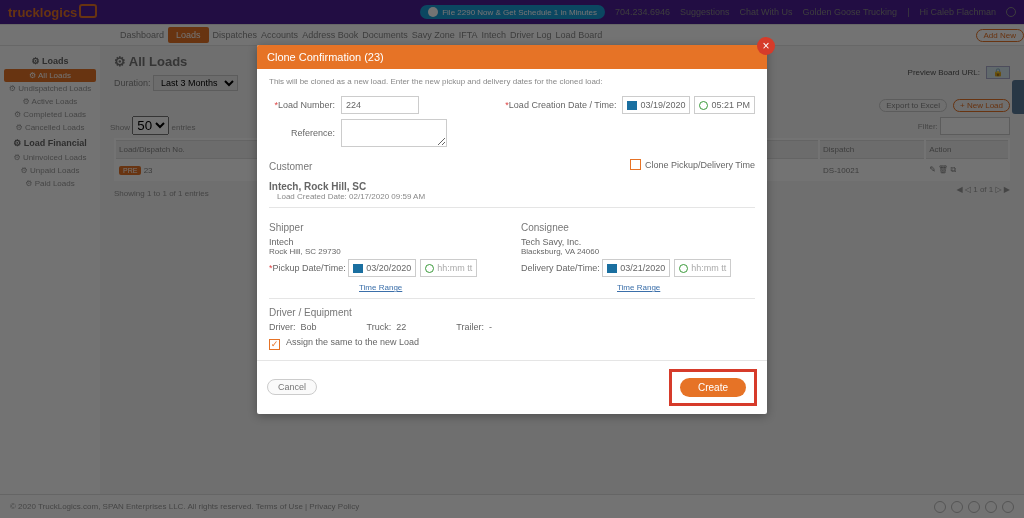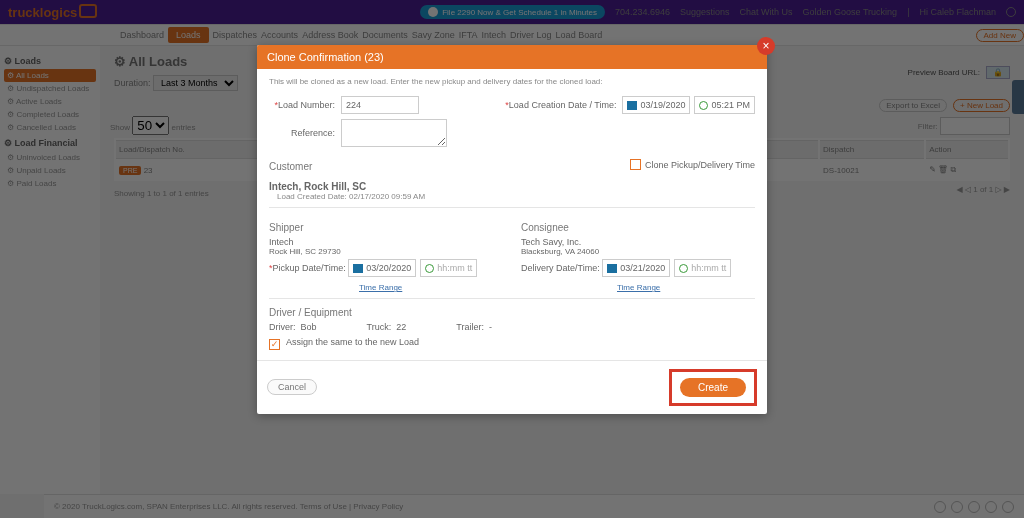--- a/index.html
+++ b/index.html
@@ -11,42 +11,42 @@
 .top-right { margin-left: auto; display: flex; align-items: center; gap: 10px; font-size: 9px; color: #888; }
 .pill { background: #1a9ed8; color: #fff; border-radius: 10px; padding: 2px 8px; font-size: 8px; display: inline-flex; align-items: center; gap: 4px; }
 .pill .dot { width: 10px; height: 10px; background: #fff; border-radius: 50%; }
 .gear { width: 10px; height: 10px; border: 1px solid #888; border-radius: 50%; display: inline-block; }
 
 .navbar { height: 22px; background: #fff; border-top: 1px solid #e5e5e5; border-bottom: 1px solid #e5e5e5; display: flex; align-items: center; padding-left: 120px; gap: 4px; font-size: 9px; color: #888; }
 .navbar .active { background: #e67326; color: #fff; padding: 3px 8px; border-radius: 2px; }
 .addnew { margin-left: auto; border: 1px solid #e67326; color: #e67326; border-radius: 9px; padding: 1px 7px; font-size: 8px; }
 
 .page { display: flex; height: calc(100% - 46px - 24px); }
-.sidebar { width: 100px; background: #fff; padding: 6px 4px; font-size: 8px; color: #888; }
+.sidebar { width: 100px; background: #fff; padding: 6px 4px; font-size: 8px; color: #888; text-align: center; }
 .sidebar .hdr { font-weight: bold; color: #666; font-size: 9px; margin: 4px 0 3px; }
 .sidebar .item { padding: 2px 3px; color: #999; }
 .sidebar .item.sel { background: #e67326; color: #fff; border-radius: 2px; }
 
 .main { flex: 1; padding: 8px 14px; position: relative; }
 .main h2 { font-size: 13px; color: #777; margin-bottom: 6px; }
 .filters { font-size: 9px; color: #888; display: flex; gap: 20px; align-items: center; margin-bottom: 8px; }
 .filters select { font-size: 9px; border: 1px solid #ccc; padding: 1px 3px; }
 .prev { position: absolute; right: 14px; top: 20px; display: flex; align-items: center; gap: 6px; font-size: 8px; }
 .prev .bx { background: #d8e8f0; border: 1px solid #aac; padding: 1px 6px; }
 .tbl-actions { display: flex; justify-content: flex-end; gap: 6px; margin-bottom: 4px; }
 .tbl-actions .b { border: 1px solid #ccc; border-radius: 9px; padding: 1px 6px; font-size: 8px; color: #888; }
 .tbl-actions .b.or { border-color: #e67326; color: #e67326; }
 .showentries { font-size: 8px; color: #999; margin-left: -4px; }
 .tbl { width: 100%; background: #fff; font-size: 8px; }
 .tbl th { background: #f0f0f0; color: #888; font-weight: normal; padding: 4px 3px; text-align: left; border-top:1px solid #ddd; border-bottom:1px solid #ddd; }
 .tbl td { padding: 4px 3px; color: #888; }
 .badge-pre { background: #e67326; color:#fff; padding: 1px 4px; border-radius: 2px; font-size: 7px; }
 .showline { font-size: 8px; color: #999; margin-top: 4px; }
 
-.footer { position: absolute; bottom: 0; left: 0; right: 0; height: 24px; background: #fff; border-top: 1px solid #e0e0e0; font-size: 8px; color: #999; display: flex; align-items: center; padding: 0 10px; margin-left: 44px; }
+.footer { position: absolute; bottom: 0; left: 0; right: 0; height: 24px; background: #fff; border-top: 1px solid #e0e0e0; font-size: 8px; color: #999; display: flex; align-items: center; padding: 0 10px; }
 .footer .r { margin-left: auto; display: flex; gap: 5px; }
 .footer .ic { width: 12px; height: 12px; border: 1px solid #bbb; border-radius: 50%; }
 
 .overlay { position: absolute; inset: 0; background: rgba(0,0,0,0.55); }
 .modal { position: absolute; left: 257px; top: 45px; width: 510px; background: #fff; border-radius: 2px; box-shadow: 0 2px 10px rgba(0,0,0,0.3); }
 .m-hdr { background: #e67326; color: #fff; padding: 6px 10px; font-size: 11px; border-radius: 2px 2px 0 0; }
 .m-close { position: absolute; right: -8px; top: -8px; width: 18px; height: 18px; background: #d63b2a; color: #fff; border-radius: 50%; display: flex; align-items: center; justify-content: center; font-size: 12px; cursor: pointer; }
 .m-body { padding: 8px 12px 10px; font-size: 9px; color: #666; }
 .subtitle { font-size: 8px; color: #888; margin-bottom: 10px; }
 .row { display: flex; align-items: center; margin-bottom: 5px; }

